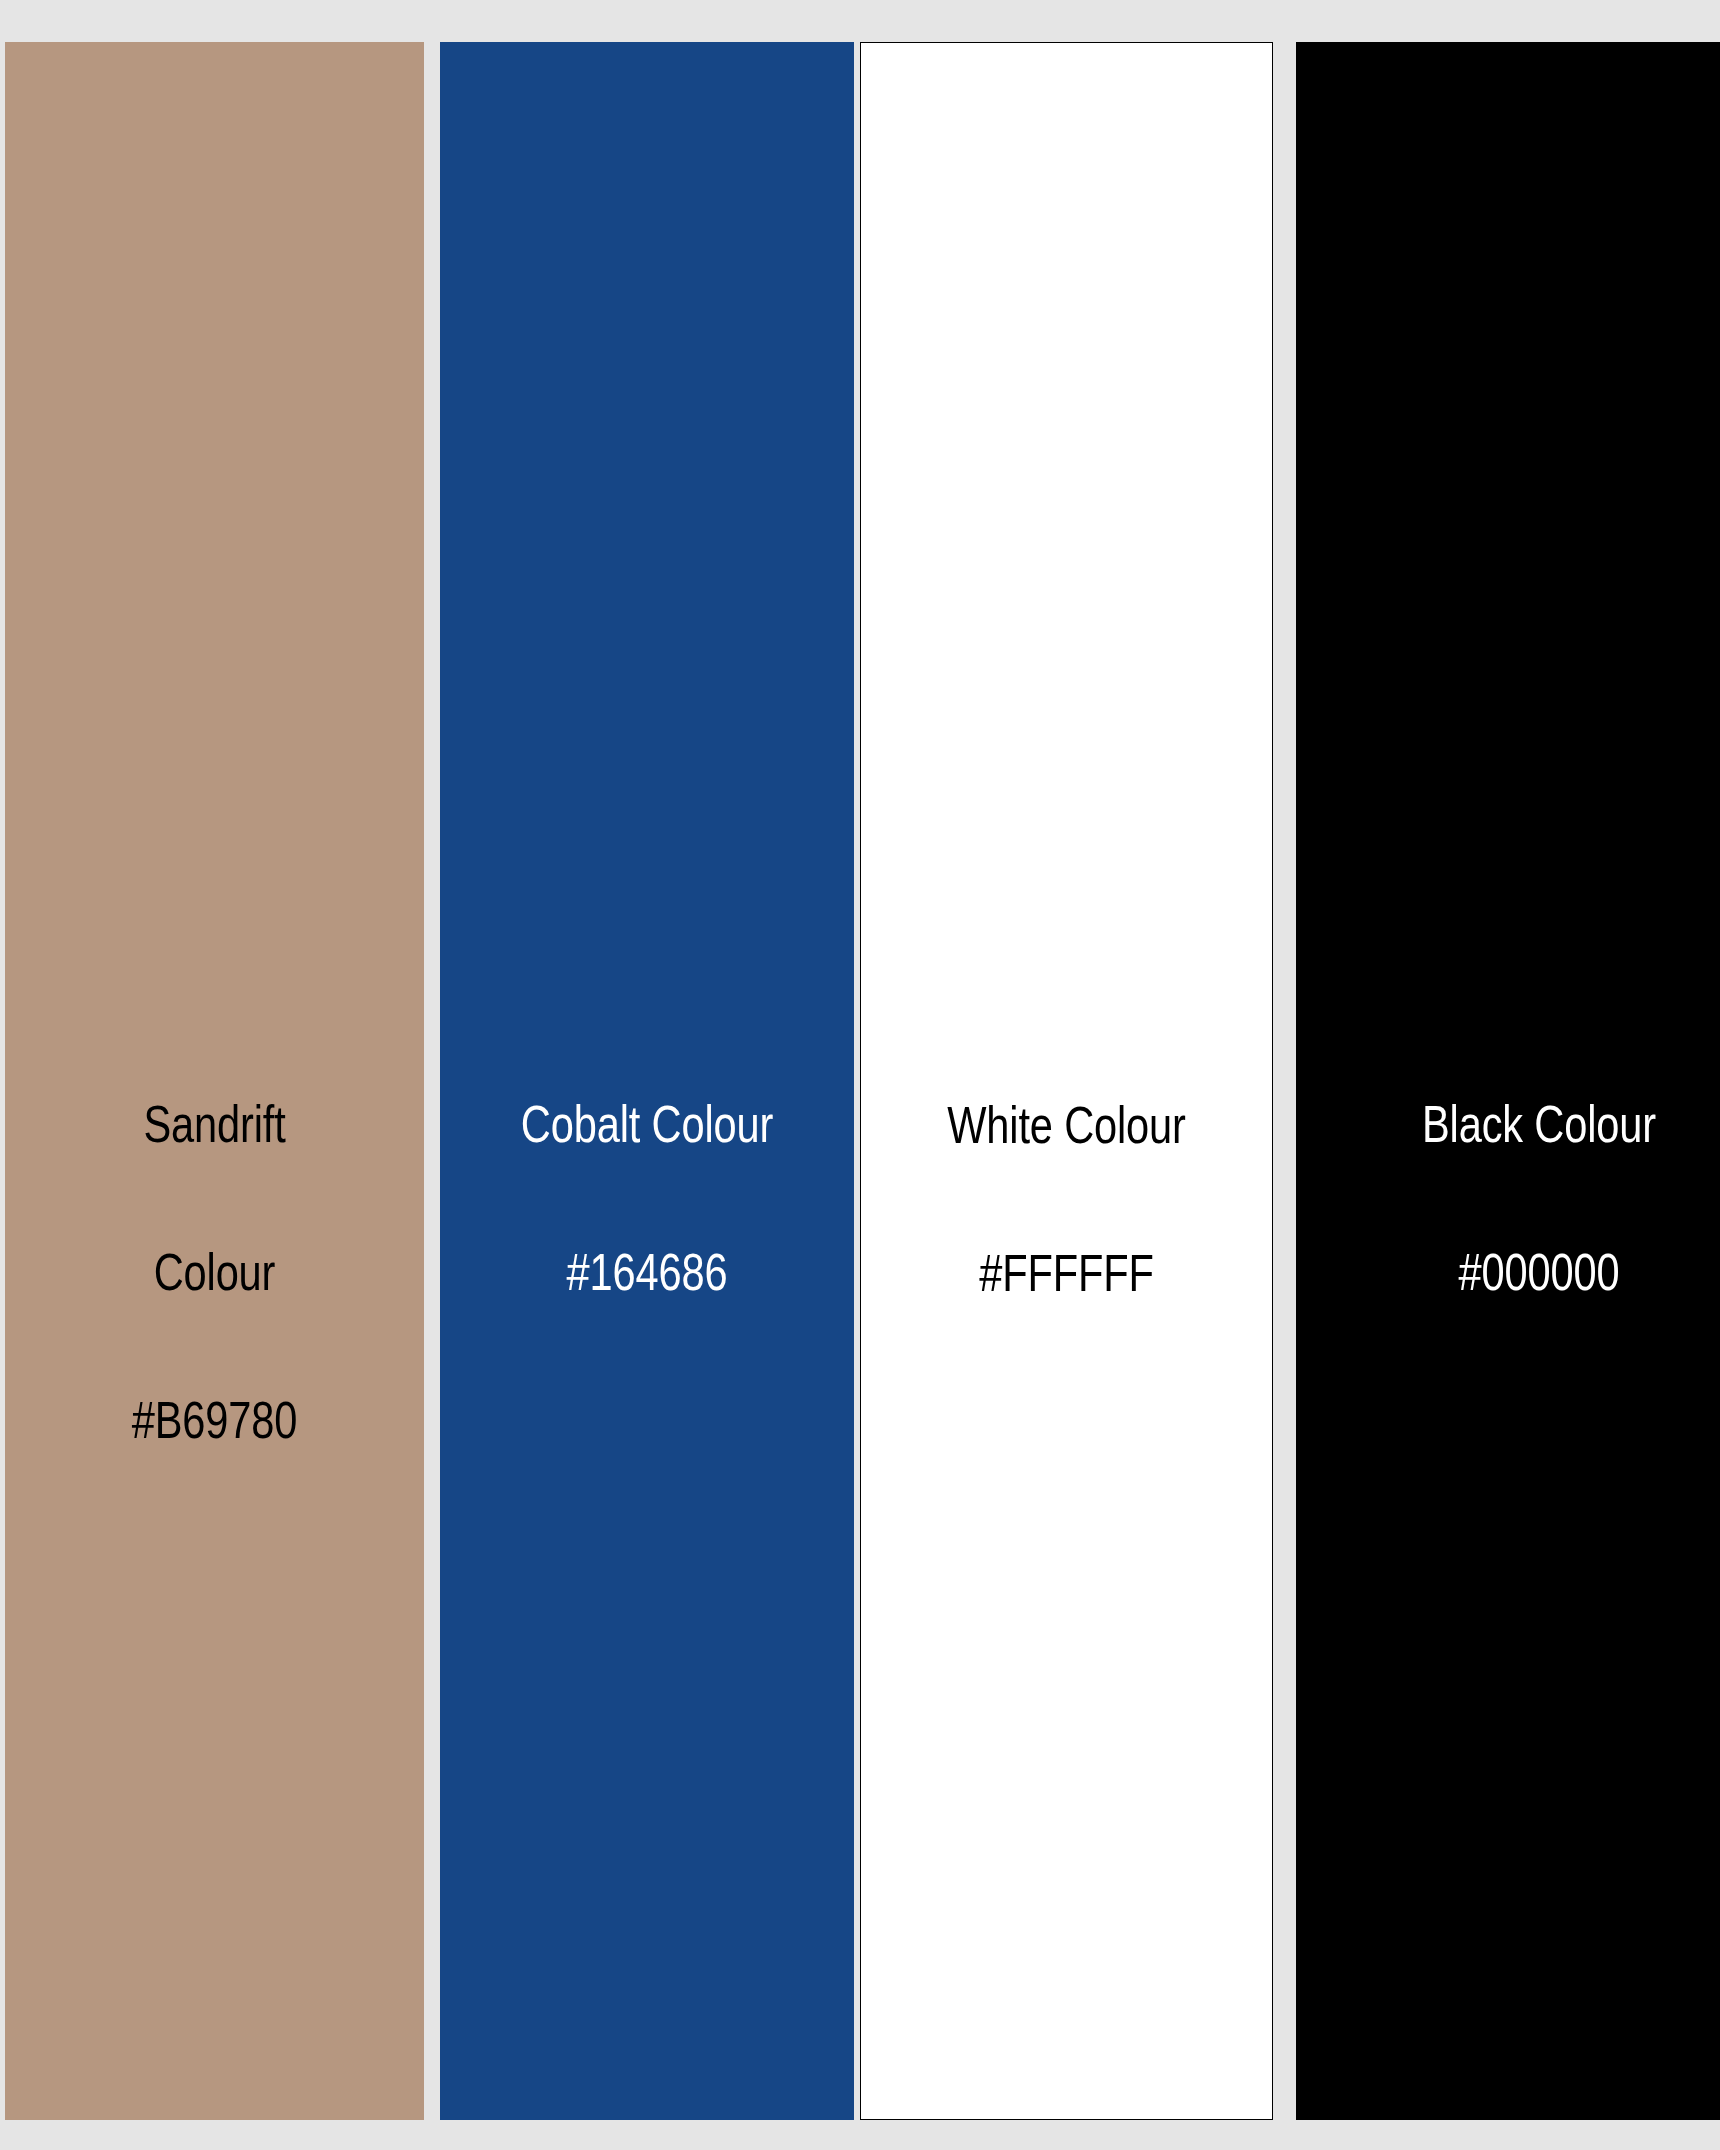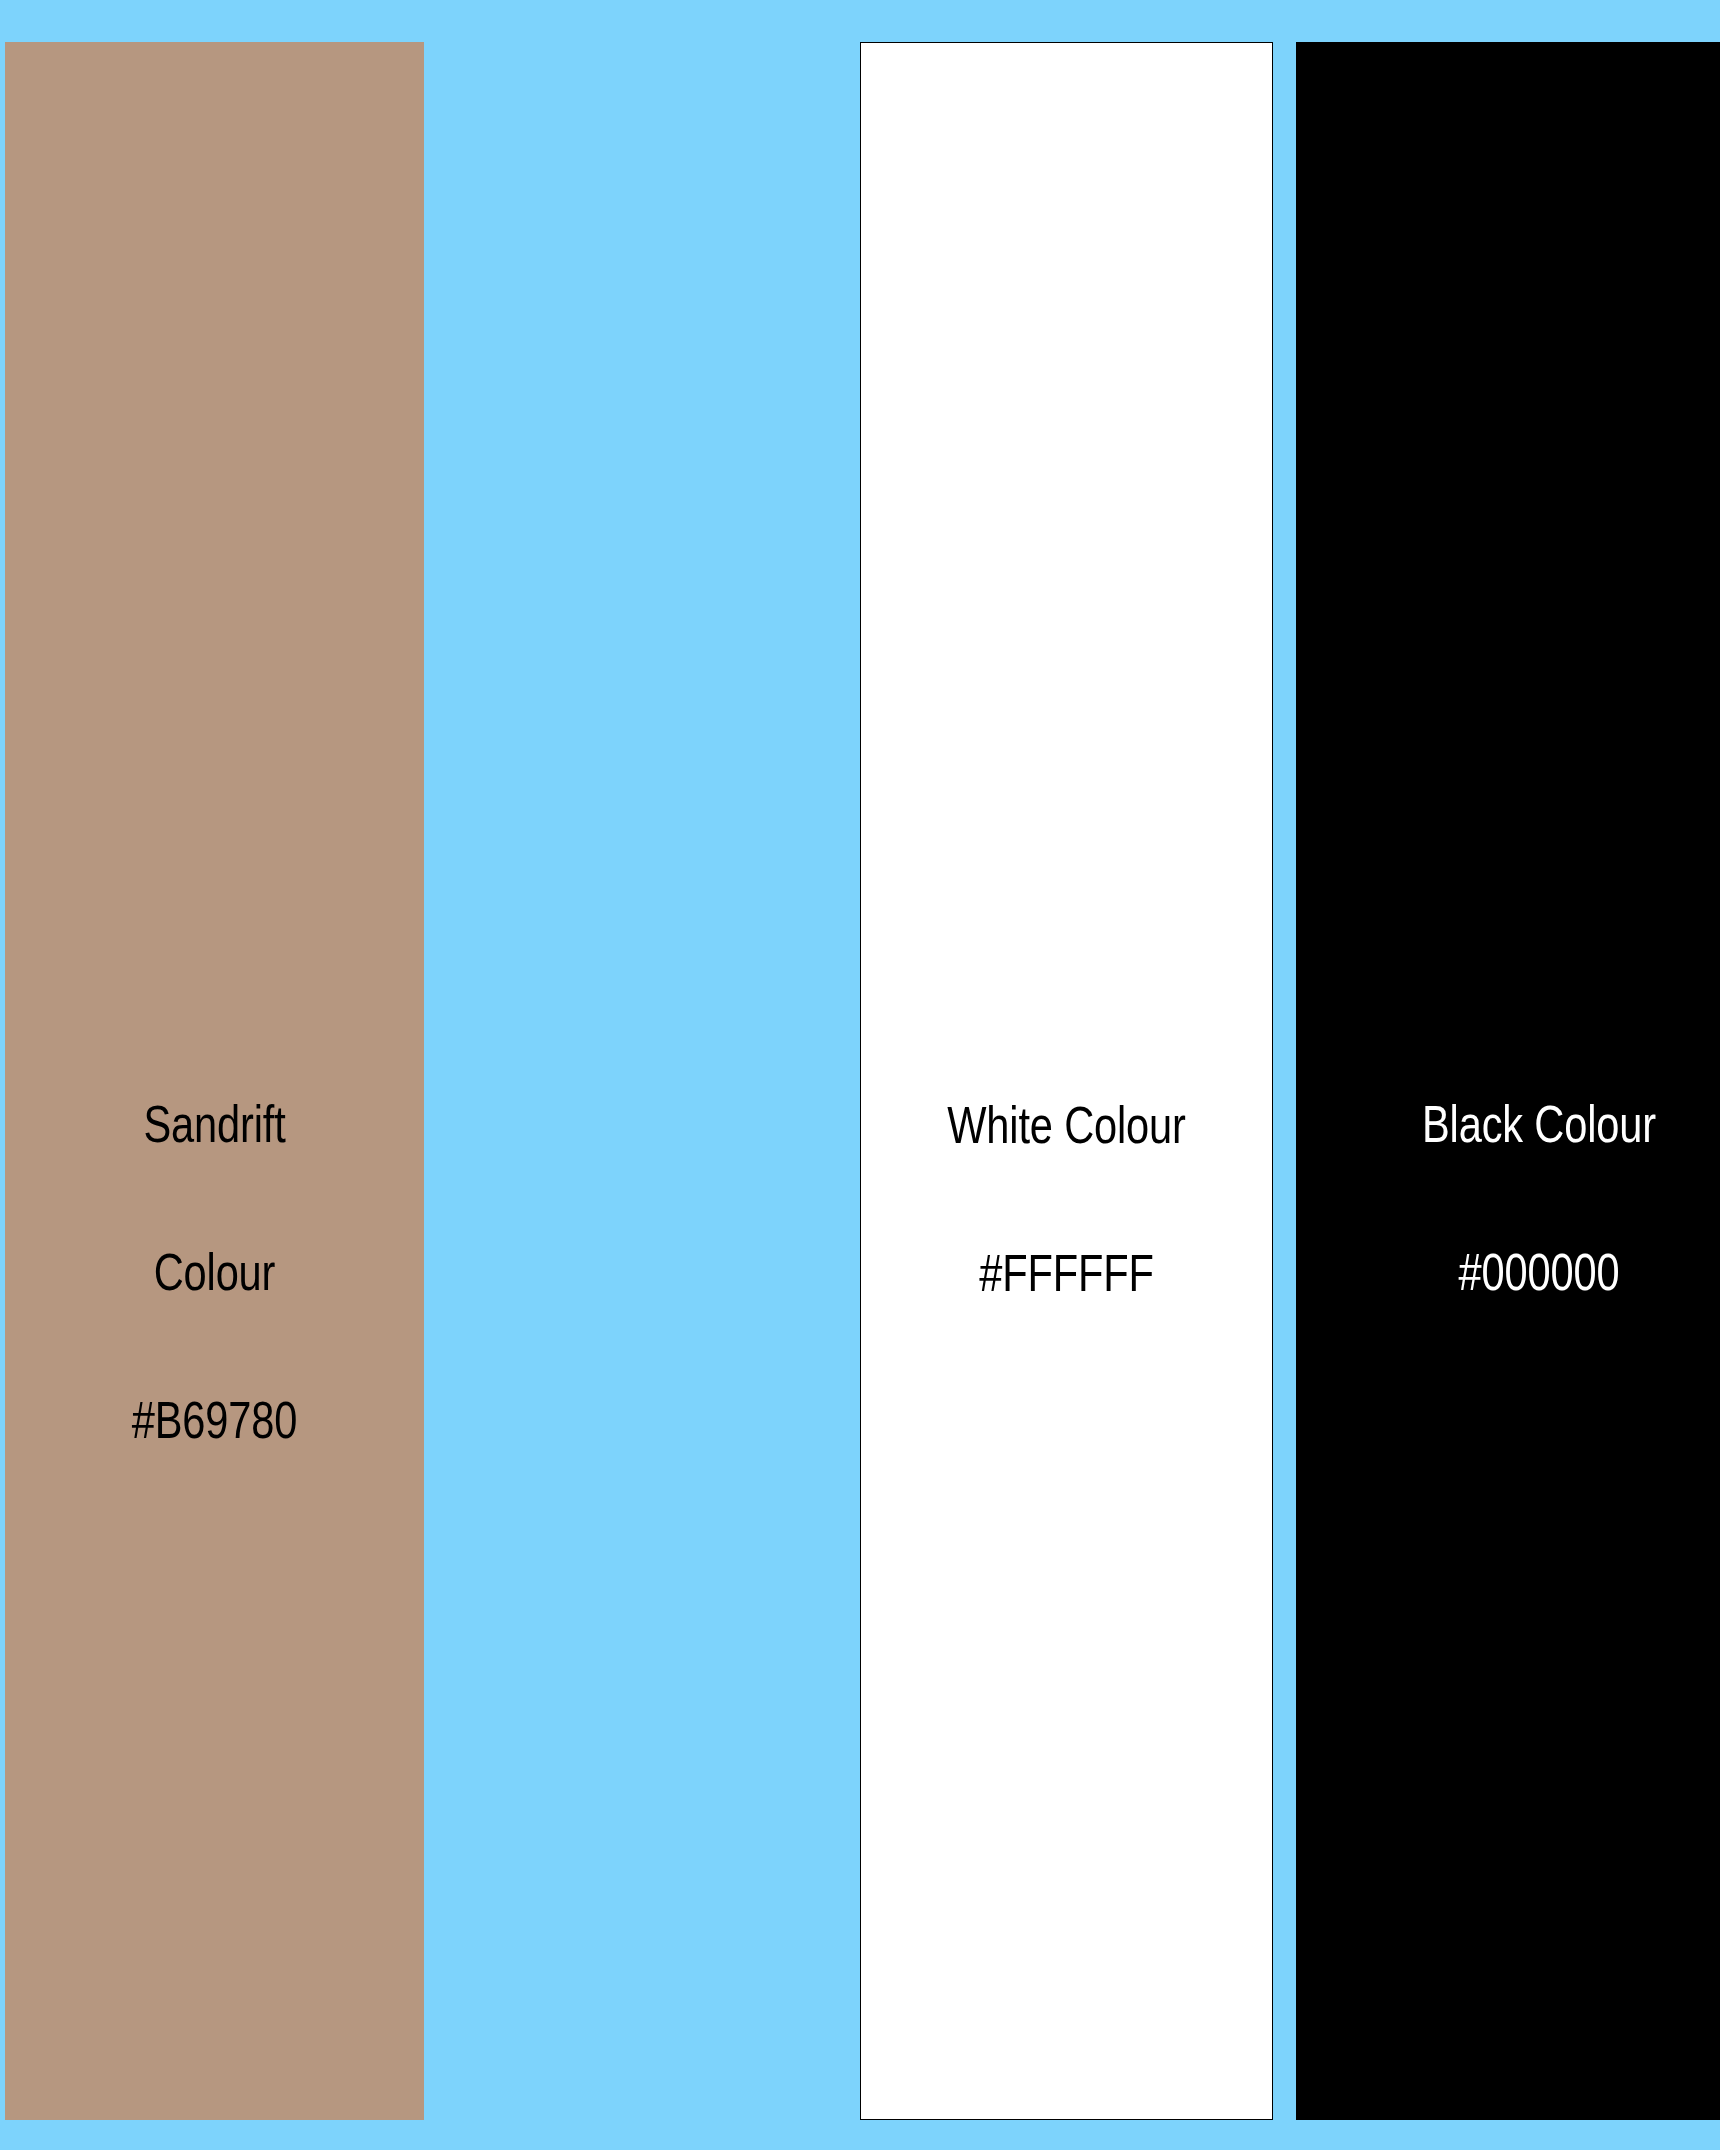--- a/index.html
+++ b/index.html
@@ -12,21 +12,21 @@
     width: 1721px;
     height: 2151px;
     font-family: "Liberation Sans", "DejaVu Sans", sans-serif;
     overflow: hidden;
   }
 
   #palette-board {
     position: relative;
     width: 1721px;
     height: 2151px;
-    background: #7dd3fc;
+    background: #e5e5e5;
   }
 
   .swatch {
     position: absolute;
     top: 42px;
     height: 2078px;
     box-sizing: border-box;
     display: flex;
     flex-direction: column;
     align-items: center;
@@ -63,20 +63,26 @@
 <div id="palette-board">
 
   <div class="swatch swatch-0" style="background-color: rgb(182, 151, 128);">
     <div class="swatch-label" style="color: rgb(0, 0, 0);">
       <span class="label-line">Sandrift</span>
       <span class="label-line">Colour</span>
       <span class="label-line">#B69780</span>
     </div>
   </div>
 
+  <div class="swatch swatch-1" style="background-color: rgb(22, 70, 134);">
+    <div class="swatch-label" style="color: rgb(255, 255, 255);">
+      <span class="label-line">Cobalt Colour</span>
+      <span class="label-line">#164686</span>
+    </div>
+  </div>
 
   <div class="swatch swatch-2" style="background-color: rgb(255, 255, 255); border: 1.9px solid rgb(0, 0, 0);">
     <div class="swatch-label" style="color: rgb(0, 0, 0);">
       <span class="label-line">White Colour</span>
       <span class="label-line">#FFFFFF</span>
     </div>
   </div>
 
   <div class="swatch swatch-3" style="background-color: rgb(0, 0, 0);">
     <div class="swatch-label" style="color: rgb(255, 255, 255);">

